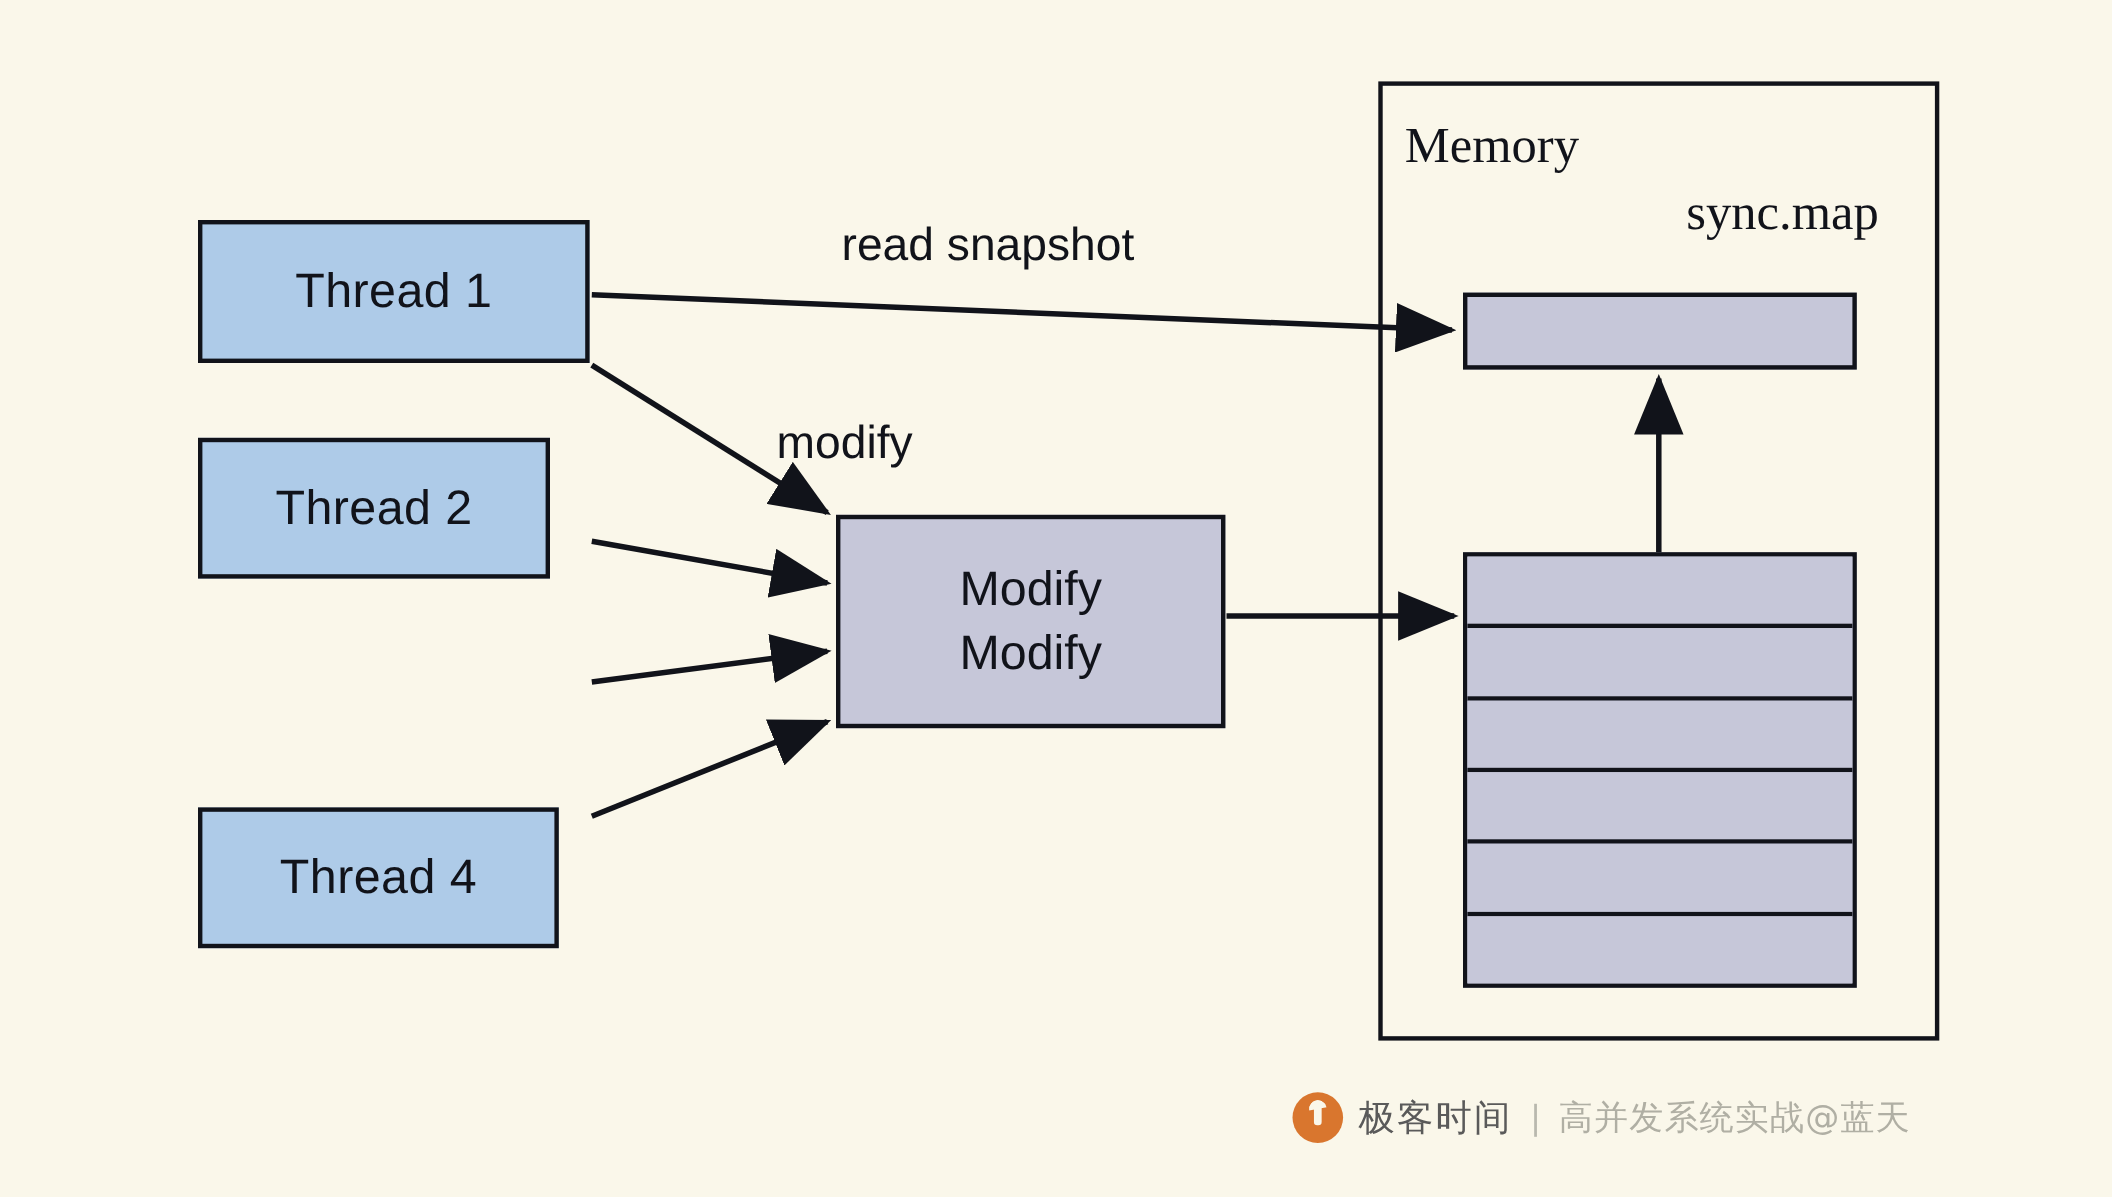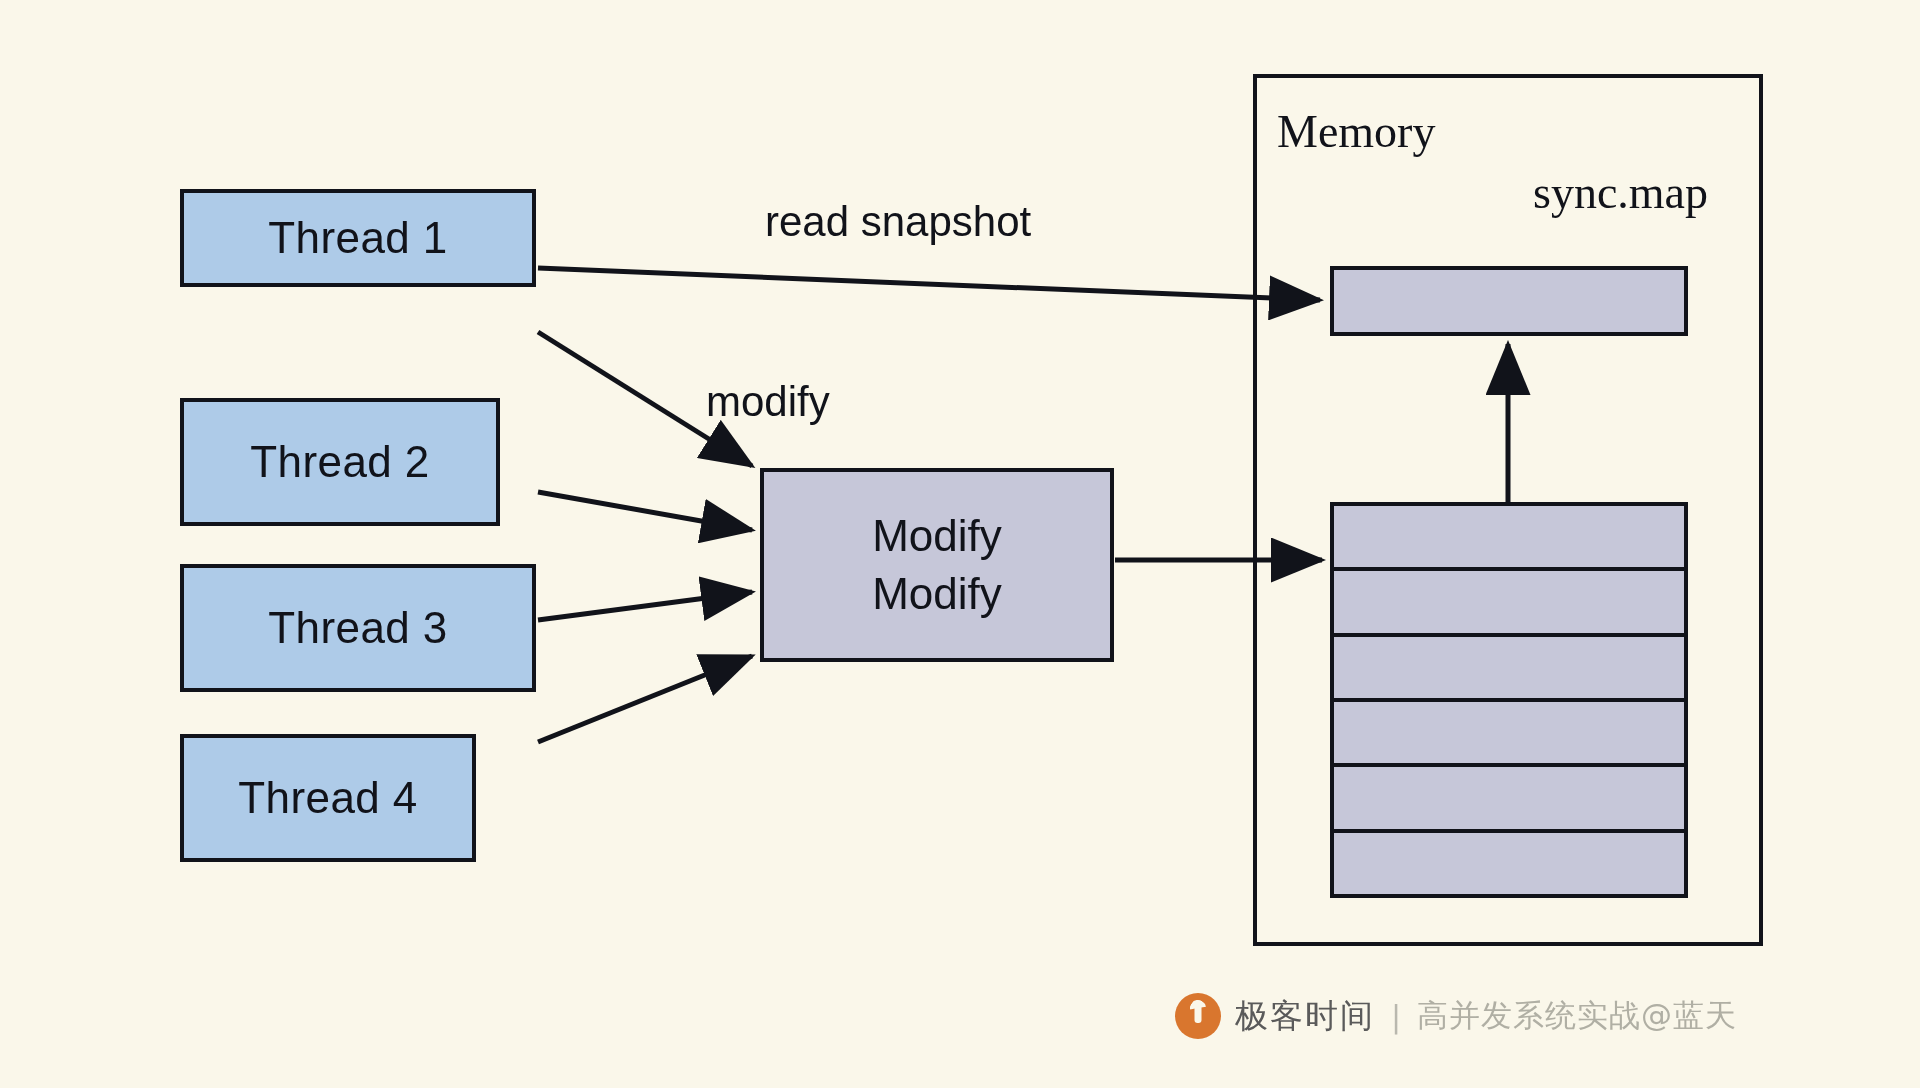--- a/index.html
+++ b/index.html
@@ -170,33 +170,30 @@
 
     <line x1="538" y1="620" x2="752" y2="592" stroke="#11131A" stroke-width="5" marker-end="url(#arrowhead)"></line>
 
     <line x1="538" y1="742" x2="752" y2="656" stroke="#11131A" stroke-width="5" marker-end="url(#arrowhead)"></line>
 
     <line x1="1115" y1="560" x2="1322" y2="560" stroke="#11131A" stroke-width="5" marker-end="url(#arrowhead)"></line>
 
     <line x1="1508" y1="503" x2="1508" y2="344" stroke="#11131A" stroke-width="5" marker-end="url(#arrowhead)"></line>
   </svg>
 
-  <div class="node-box thread-box" style="left:180px; top:189px; width:356px; height:98px;">
+  <div class="node-box thread-box" style="left:180px; top:200px; width:356px; height:130px;">
     <span>Thread 1</span>
   </div>
 
   <div class="node-box thread-box" style="left:180px; top:398px; width:320px; height:128px;">
     <span>Thread 2</span>
   </div>
 
-  <div class="node-box thread-box" style="left:180px; top:564px; width:356px; height:128px;">
-    <span>Thread 3</span>
-  </div>
-
-  <div class="node-box thread-box" style="left:180px; top:734px; width:296px; height:128px;">
+
+  <div class="node-box thread-box" style="left:180px; top:734px; width:328px; height:128px;">
     <span>Thread 4</span>
   </div>
 
   <div class="node-box queue-box" style="left:760px; top:468px; width:354px; height:194px;">
     <span>Modify</span>
     <span>Modify</span>
   </div>
 
   <div class="edge-label" style="left:765px; top:198px;">read snapshot</div>
 

